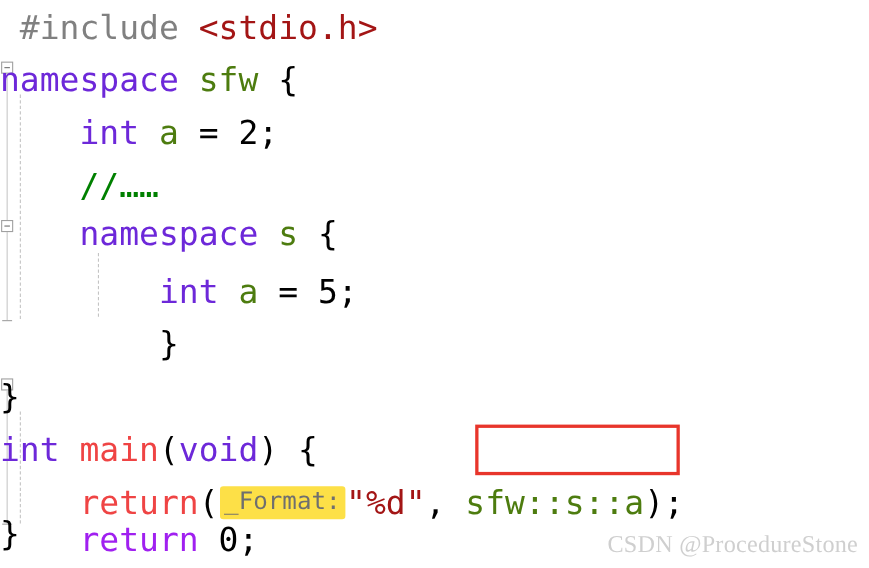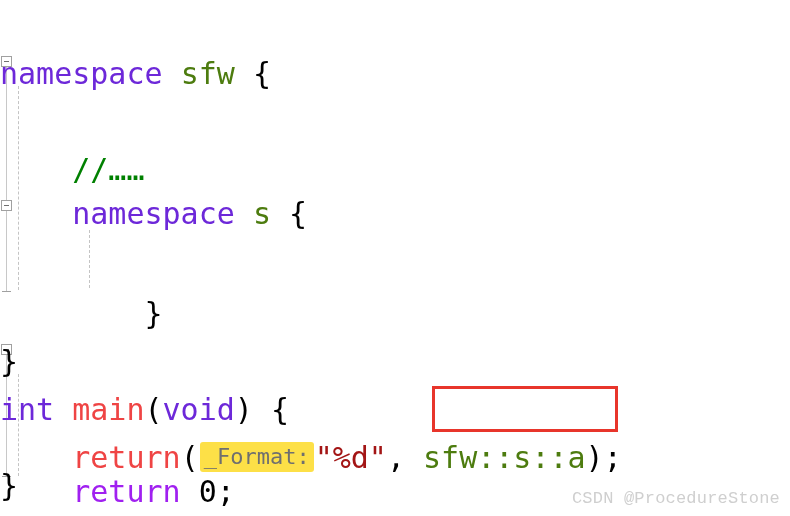--- a/index.html
+++ b/index.html
@@ -132,22 +132,22 @@
     box-sizing: border-box;
     background: transparent;
     pointer-events: none;
   }
 
   
   .watermark {
     position: absolute;
     right: 10px;
     bottom: 8px;
-    font-family: Liberation Mono, monospace;
-    font-size: 17px;
+    font-family: Liberation Serif, serif;
+    font-size: 22px;
     color: #cfcfcf;
     white-space: nowrap;
     letter-spacing: 0.2px;
   }
 </style>
 </head>
 <body>
 
 <div id="screenshot">
 
@@ -163,28 +163,31 @@
     <div class="fold-stem" style="left:6px; top:355px; height:121px;"></div>
     <div class="fold-end" style="left:2px; top:476px;"></div>
   </div>
 
   <div class="indent-guide" style="left:18px; top:86px; height:204px;"></div>
   <div class="indent-guide" style="left:18px; top:374px; height:102px;"></div>
   <div class="indent-guide" style="left:89px; top:230px; height:58px;"></div>
 
   <div class="code-layer">
 
+    <div class="line ln0"><span class="pad"> </span><span class="tok-pre">#include</span><span class="tok-punct"> </span><span class="tok-header">&lt;stdio.h&gt;</span></div>
 
     <div class="line ln1"><span class="tok-kw">namespace</span><span> </span><span class="tok-ident">sfw</span><span> </span><span class="tok-punct">{</span></div>
 
+    <div class="line ln2"><span class="pad">    </span><span class="tok-kw">int</span><span> </span><span class="tok-ident">a</span><span class="tok-punct"> = </span><span class="tok-num">2</span><span class="tok-punct">;</span></div>
 
     <div class="line ln3"><span class="pad">    </span><span class="tok-comment">//……</span></div>
 
     <div class="line ln4"><span class="pad">    </span><span class="tok-kw">namespace</span><span> </span><span class="tok-ident">s</span><span> </span><span class="tok-punct">{</span></div>
 
+    <div class="line ln5"><span class="pad">        </span><span class="tok-kw">int</span><span> </span><span class="tok-ident">a</span><span class="tok-punct"> = </span><span class="tok-num">5</span><span class="tok-punct">;</span></div>
 
     <div class="line ln6"><span class="pad">        </span><span class="tok-punct">}</span></div>
 
     <div class="line ln7"><span class="tok-punct">}</span></div>
 
     <div class="line ln8"><span class="tok-kw">int</span><span> </span><span class="tok-func">main</span><span class="tok-punct">(</span><span class="tok-kw">void</span><span class="tok-punct">) </span><span class="tok-punct">{</span></div>
 
     <div class="line ln9"><span class="pad">    </span><span class="tok-func">return</span><span class="tok-punct">(</span><span class="hint">_Format:</span><span class="tok-string">"%d"</span><span class="tok-punct">, </span><span class="tok-ident">sfw::s::a</span><span class="tok-punct">);</span></div>
 
     <div class="line ln10"><span class="pad">    </span><span class="tok-ctrl">return</span><span> </span><span class="tok-num">0</span><span class="tok-punct">;</span></div>

